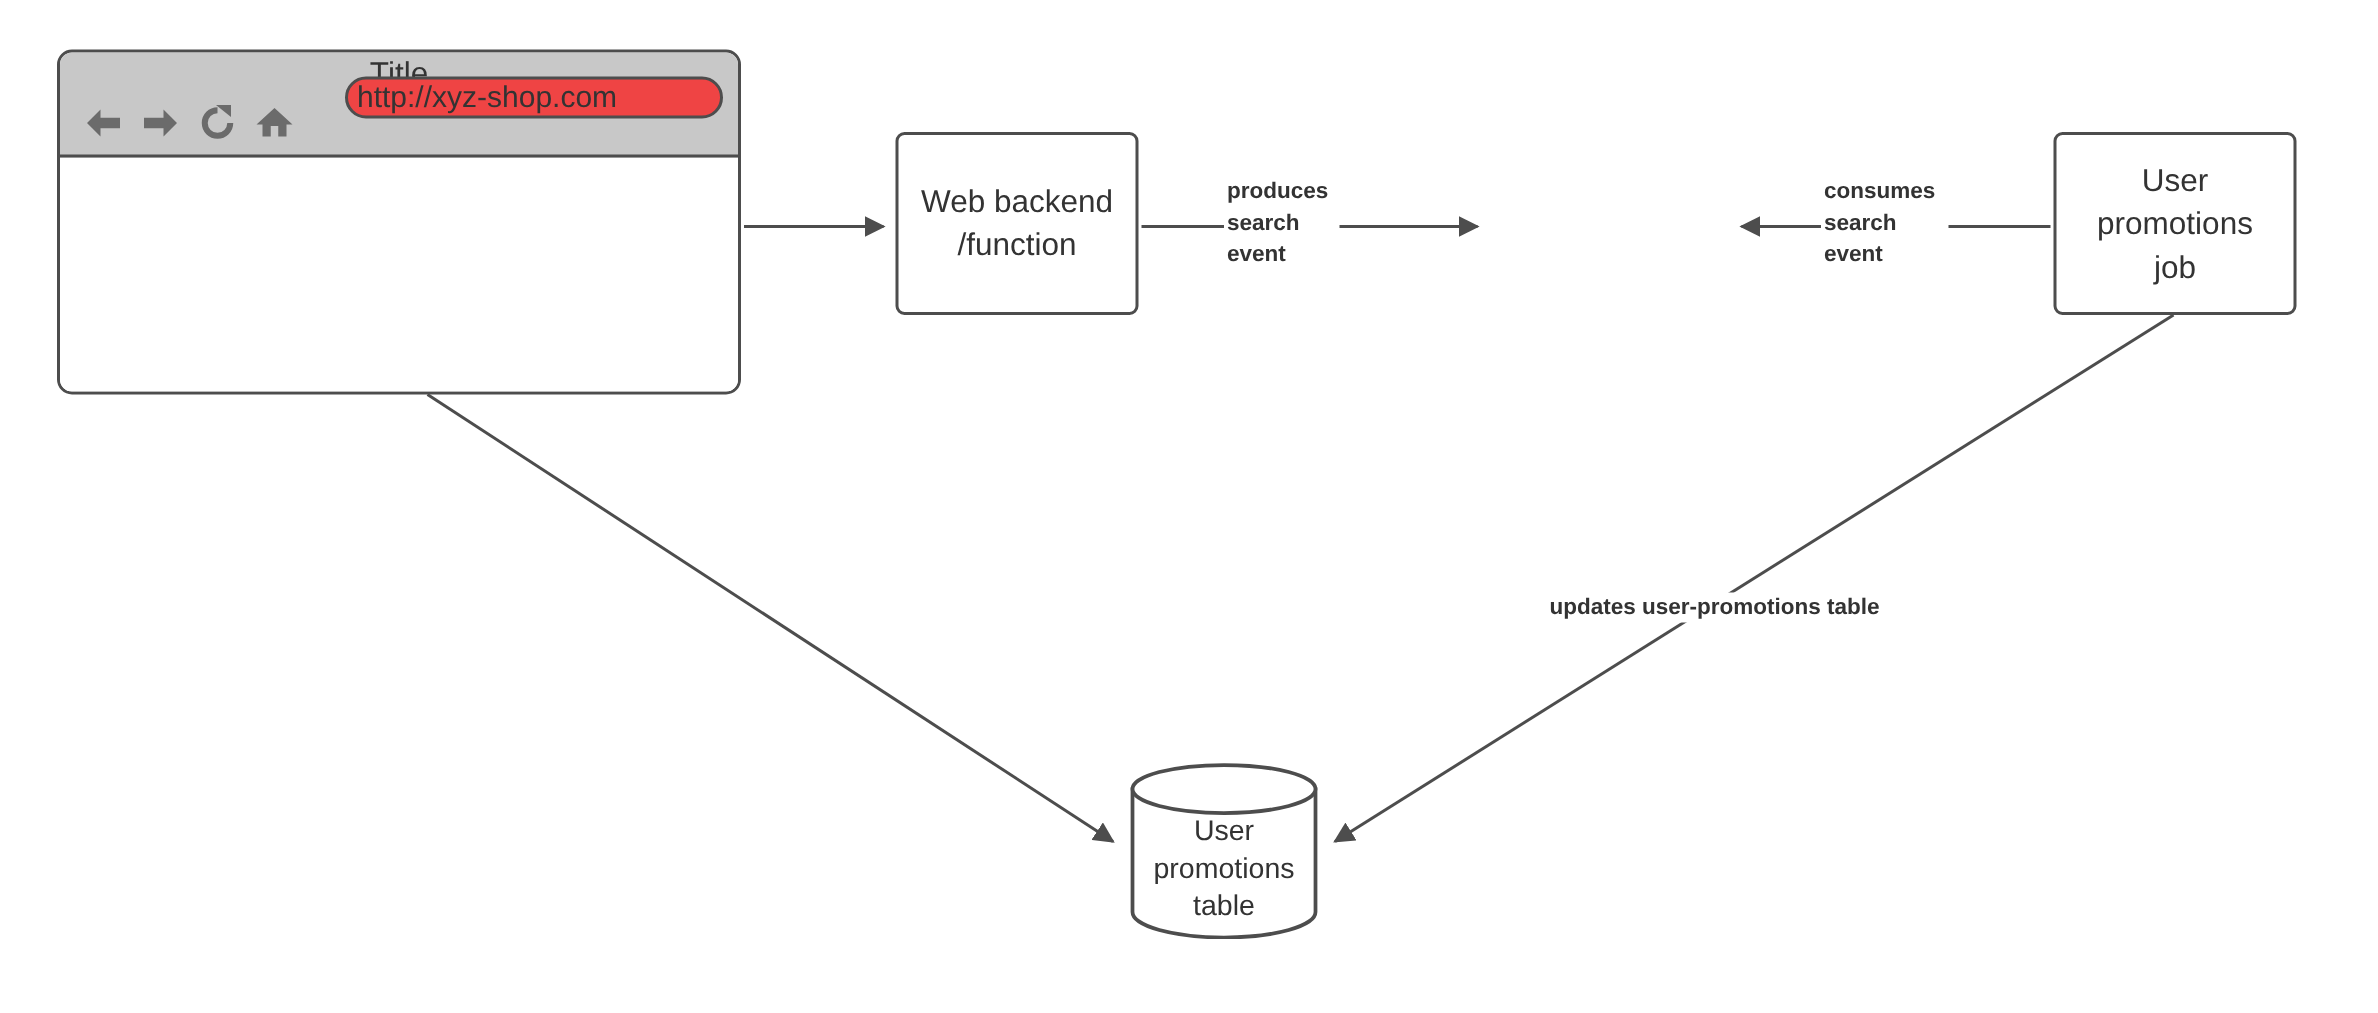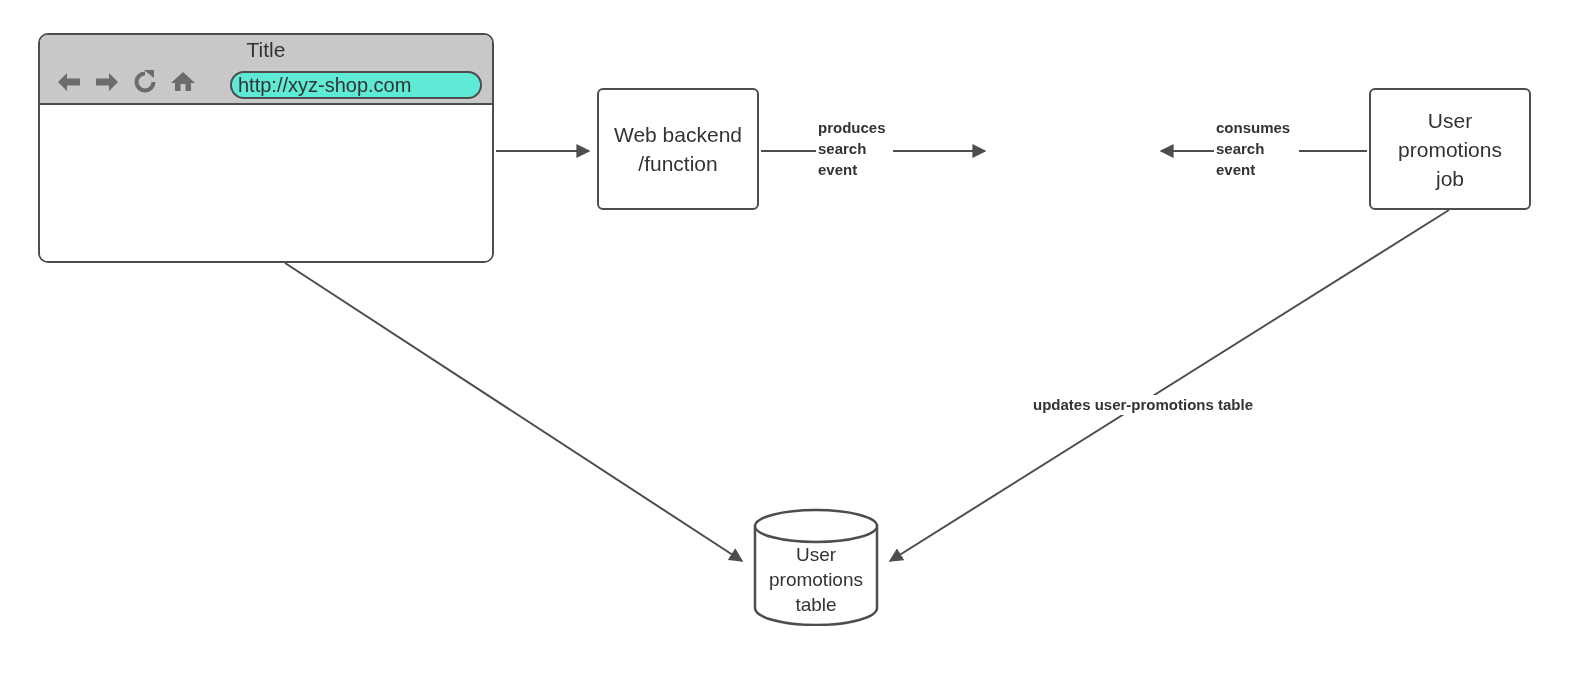--- a/index.html
+++ b/index.html
@@ -72,24 +72,24 @@
     height: 34px;
     display: flex;
     align-items: center;
     justify-content: center;
     cursor: pointer;
   }
   .nav-icon svg { display: block; }
   .url-bar {
     position: absolute;
     left: 190px;
-    top: 36px;
+    top: 16px;
     width: 252px;
     height: 28px;
-    background: #5eead4;
+    background: #ef4444;
     border: 2px solid #4d4d4d;
     border-radius: 14px;
     box-sizing: border-box;
     display: flex;
     align-items: center;
     padding-left: 6px;
     cursor: text;
   }
   .url-text {
     font-size: 20px;

